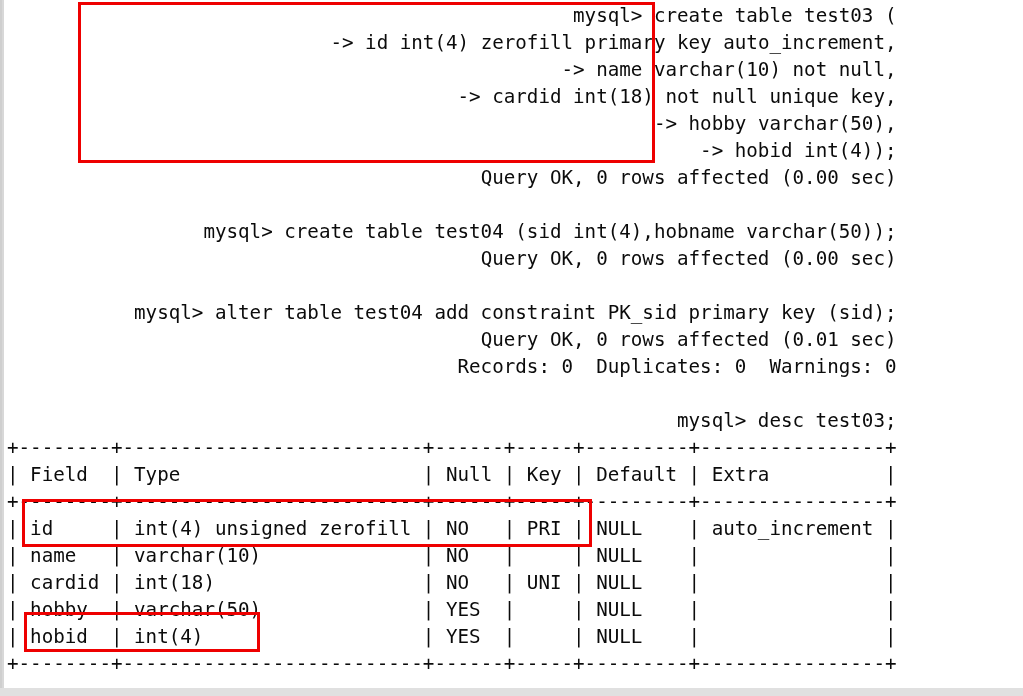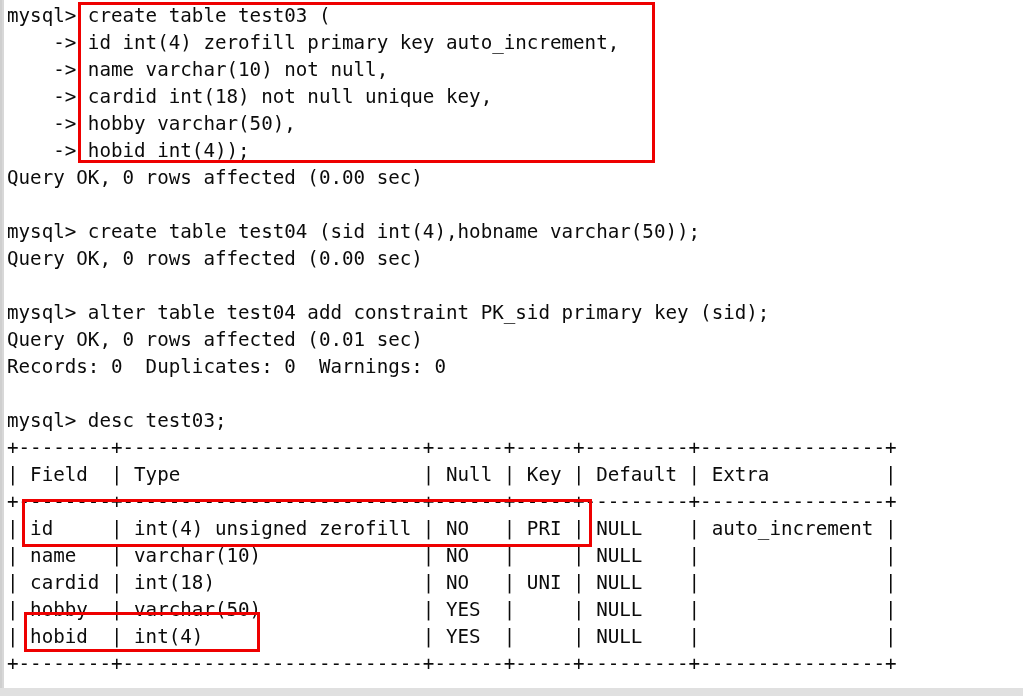--- a/index.html
+++ b/index.html
@@ -19,20 +19,21 @@
   #terminal {
     position: absolute;
     left: 0;
     top: 0;
     width: 1023px;
     height: 688px;
     background: #ffffff;
     border-left: 2px solid #cfcfcf;
     box-sizing: border-box;
     overflow: hidden;
+    text-align: right;
   }
   #console-text {
     position: absolute;
     left: 5px;
     top: 2px;
     margin: 0;
     padding: 0;
     font-family: "DejaVu Sans Mono", "Liberation Mono", monospace;
     font-size: 19.2px;
     line-height: 27px;

